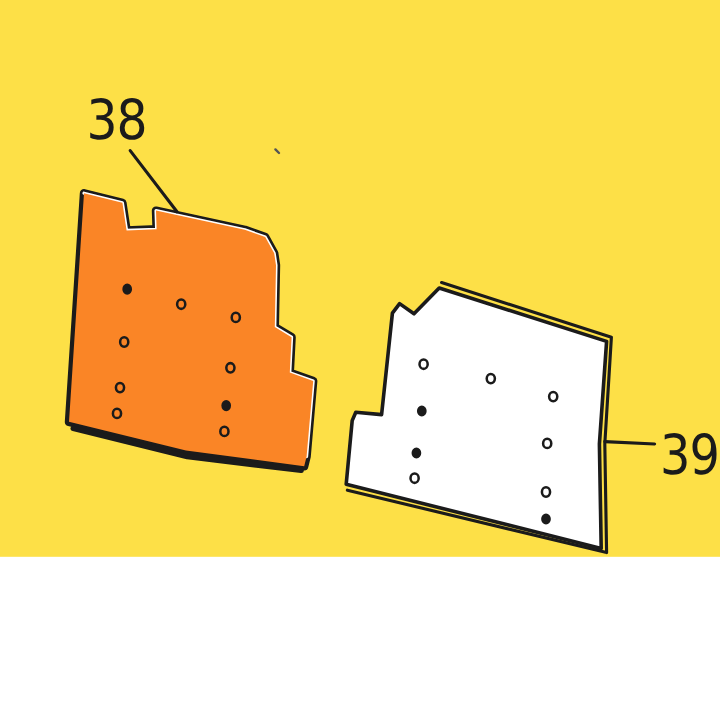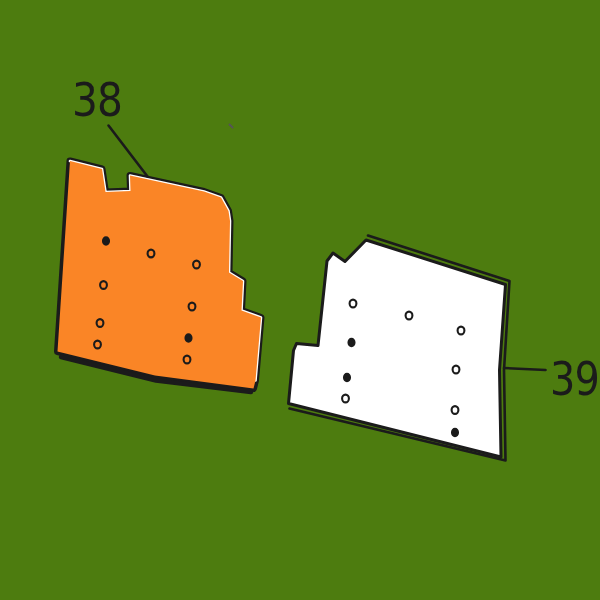--- a/index.html
+++ b/index.html
@@ -6,22 +6,22 @@
     margin: 0;
     padding: 0;
     width: 600px;
     height: 600px;
     background: #ffffff;
     overflow: hidden;
   }
   #stage {
     position: relative;
     width: 600px;
-    height: 600px;
-    background: #4d7c0f;
+    height: 464px;
+    background: #fde047;
   }
   svg text {
     font-family: "DejaVu Sans", sans-serif;
     font-size: 46px;
     fill: #1b1b1b;
     letter-spacing: -1px;
   }
 </style>
 </head>
 <body>

